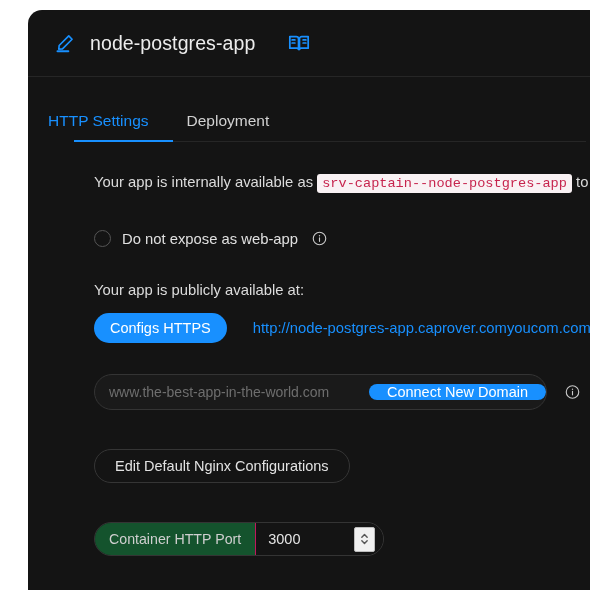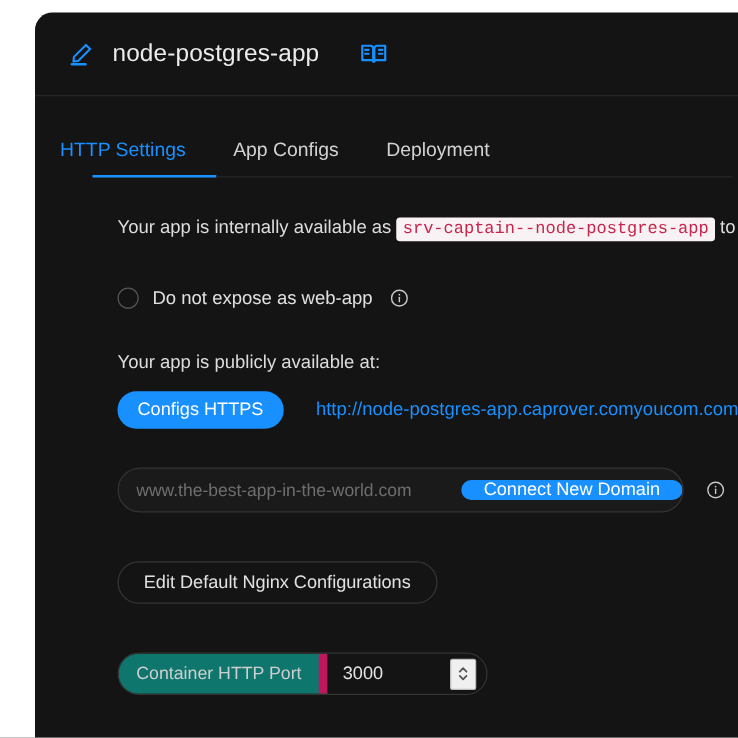--- a/index.html
+++ b/index.html
@@ -253,22 +253,22 @@
     border-radius: 17px;
     overflow: hidden;
     background: #1c1c1c;
   }
   .port-addon {
     display: flex;
     align-items: center;
     padding: 0 14px;
     font-size: 14.2px;
     color: #cfcfcf;
-    background: #0f766e;
-    border-right: 7px solid #be185d;
+    background: #14532d;
+    border-right: 1px solid #be185d;
     white-space: nowrap;
   }
   .port-field {
     display: flex;
     align-items: center;
     padding: 0 8px 0 12px;
     gap: 12px;
     background: #141414;
   }
   .port-value {
@@ -315,21 +315,20 @@
           <line x1="16.5" y1="8.6" x2="19.5" y2="8.6"></line>
           <line x1="16.5" y1="12" x2="19.5" y2="12"></line>
         </svg>
       </span>
     </div>
   </div>
 
   <div class="tabs-wrap">
     <div class="tabs">
       <div class="tab active">HTTP Settings</div>
-      <div class="tab">App Configs</div>
       <div class="tab">Deployment</div>
       <div class="tabs-underline"></div>
       <div class="tab-ink"></div>
     </div>
   </div>
 
   <div class="card-body">
 
     <div class="para">
       <span class="line">

